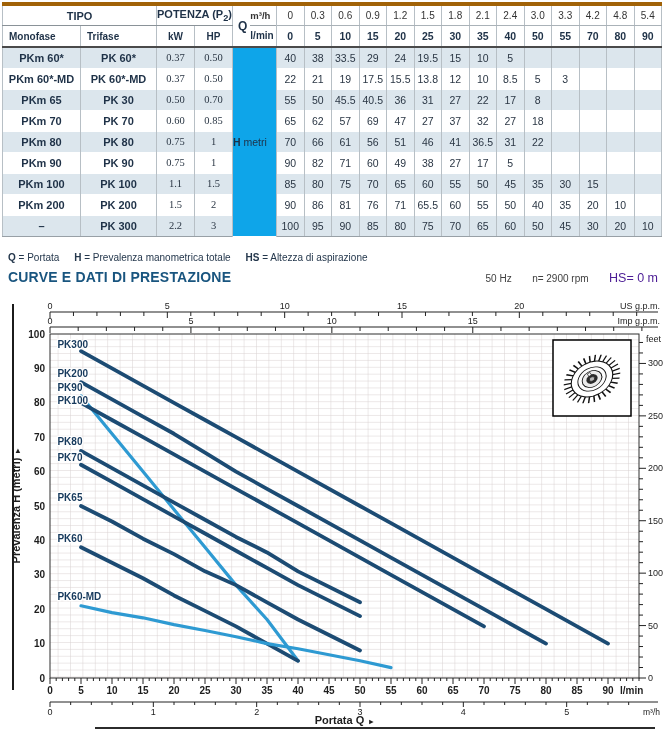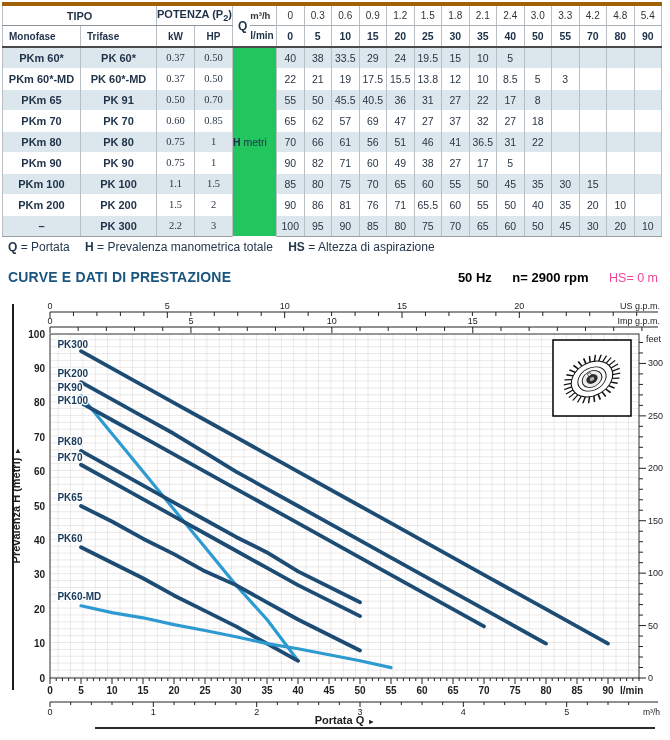--- a/index.html
+++ b/index.html
@@ -23,37 +23,37 @@
   .q-stack{flex:1;}
   .q-top{height:19px;line-height:19px;border-bottom:1px solid #9aa2a8;font-size:9.5px;color:#333;text-align:left;}
   .q-bot{height:20px;line-height:20px;font-size:10px;font-weight:bold;color:#1e3147;text-align:left;}
   th.qv{font-size:10px;font-weight:normal;color:#333;text-align:center;border-bottom:1px solid #aab2b8;}
   th.lv{font-size:10.5px;font-weight:bold;color:#1e3147;text-align:center;}
   td.model{font-size:11px;font-weight:bold;color:#1e3147;text-align:center;padding-left:6px;}
   td.num{font-size:10.5px;color:#2a3644;text-align:center;font-family:Liberation Serif, serif;}
   td.val{font-size:10.5px;color:#2a3644;text-align:center;}
   td.hcell{background:#fff;vertical-align:middle;font-size:10.5px;color:#1e3147;padding-left:4px;text-align:left;}
   tr.alt td{background:#dce6ed;}
-  tr.alt td.hcell{background:#22c55e;}
+  tr.alt td.hcell{background:#0ea5e9;}
   tbody td{border-top:1px solid #fff;}
   tbody tr:last-child td{border-bottom:1.5px solid #98a0a6;}
 
   
-  .legend-row{position:absolute;left:8px;right:8px;top:240px;display:flex;
-              justify-content:space-between;font-size:12px;color:#24374c;}
+  .legend-row{position:absolute;left:8px;right:8px;top:252px;display:flex;
+              justify-content:space-between;font-size:10px;color:#24374c;}
   .legend-left span.item{margin-right:12px;}
   .legend-left b{font-weight:bold;}
 
   
   .curve-title-row{position:absolute;left:8px;right:12px;top:268px;display:flex;
                    justify-content:space-between;align-items:baseline;gap:48px;}
   .section-title{font-size:14px;font-weight:bold;color:#19557f;letter-spacing:.2px;}
   .conditions span{margin-left:16px;}
-  .cond-strong{font-size:13px;font-weight:bold;color:#000000;}
-  .cond-muted{font-size:12.5px;color:#ec4899;}
+  .cond-strong{font-size:10px;font-weight:normal;color:#404040;}
+  .cond-muted{font-size:12.5px;color:#4c1d95;}
 
   
   svg.chart{position:absolute;left:8px;top:298px;}
   .left-rule{position:absolute;left:12px;top:304px;width:2px;height:386px;background:#1b1b1b;}
   .bottom-rule{position:absolute;left:95px;top:727px;width:560px;height:2px;background:#2b2b2b;}
 </style>
 </head>
 <body>
 
 <div class="page">
@@ -153,21 +153,21 @@
           <td class="val">10</td>
           <td class="val">8.5</td>
           <td class="val">5</td>
           <td class="val">3</td>
           <td class="val"></td>
           <td class="val"></td>
           <td class="val"></td>
         </tr>
         <tr class="alt">
           <td class="model">PKm 65</td>
-          <td class="model">PK 91</td>
+          <td class="model">PK 30</td>
           <td class="num">0.50</td>
           <td class="num">0.70</td>
           <td class="val">55</td>
           <td class="val">50</td>
           <td class="val">45.5</td>
           <td class="val">40.5</td>
           <td class="val">36</td>
           <td class="val">31</td>
           <td class="val">27</td>
           <td class="val">22</td>

